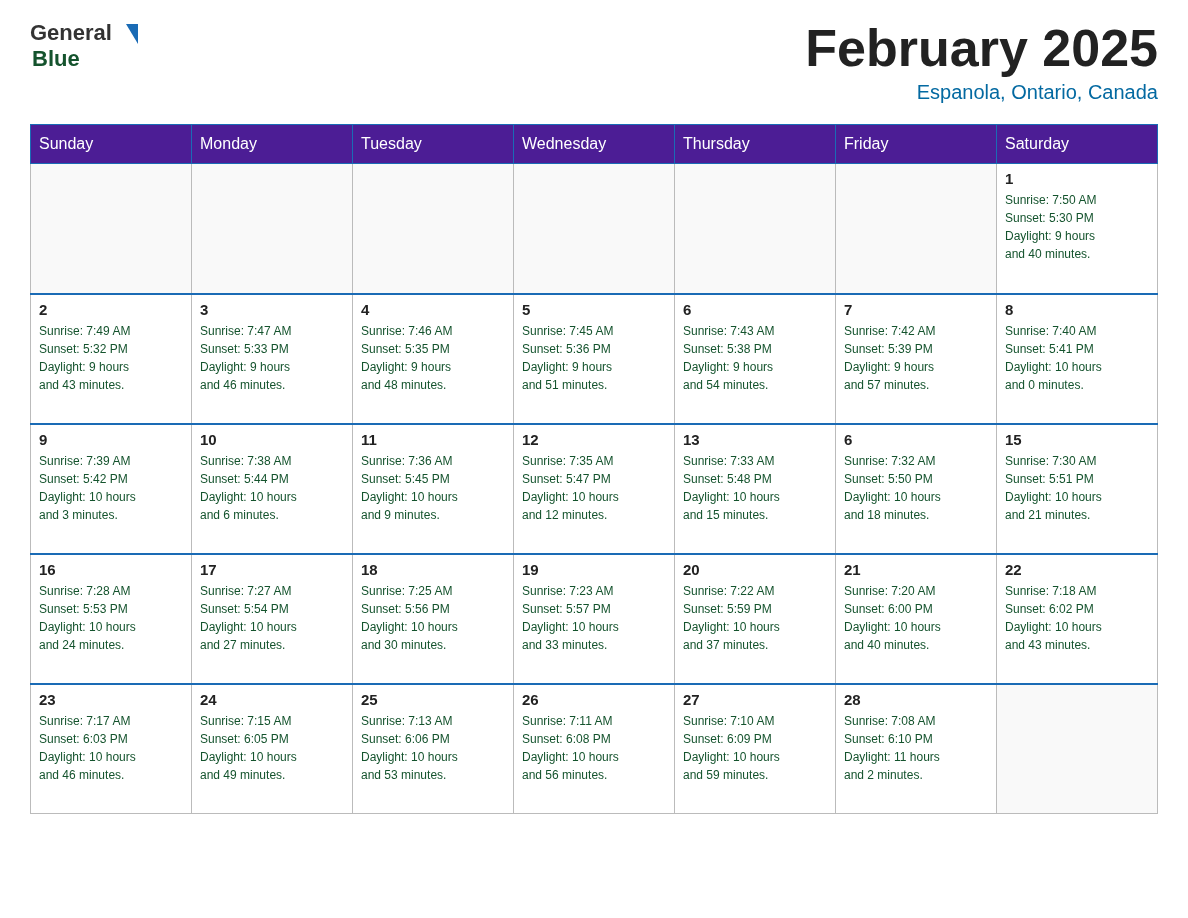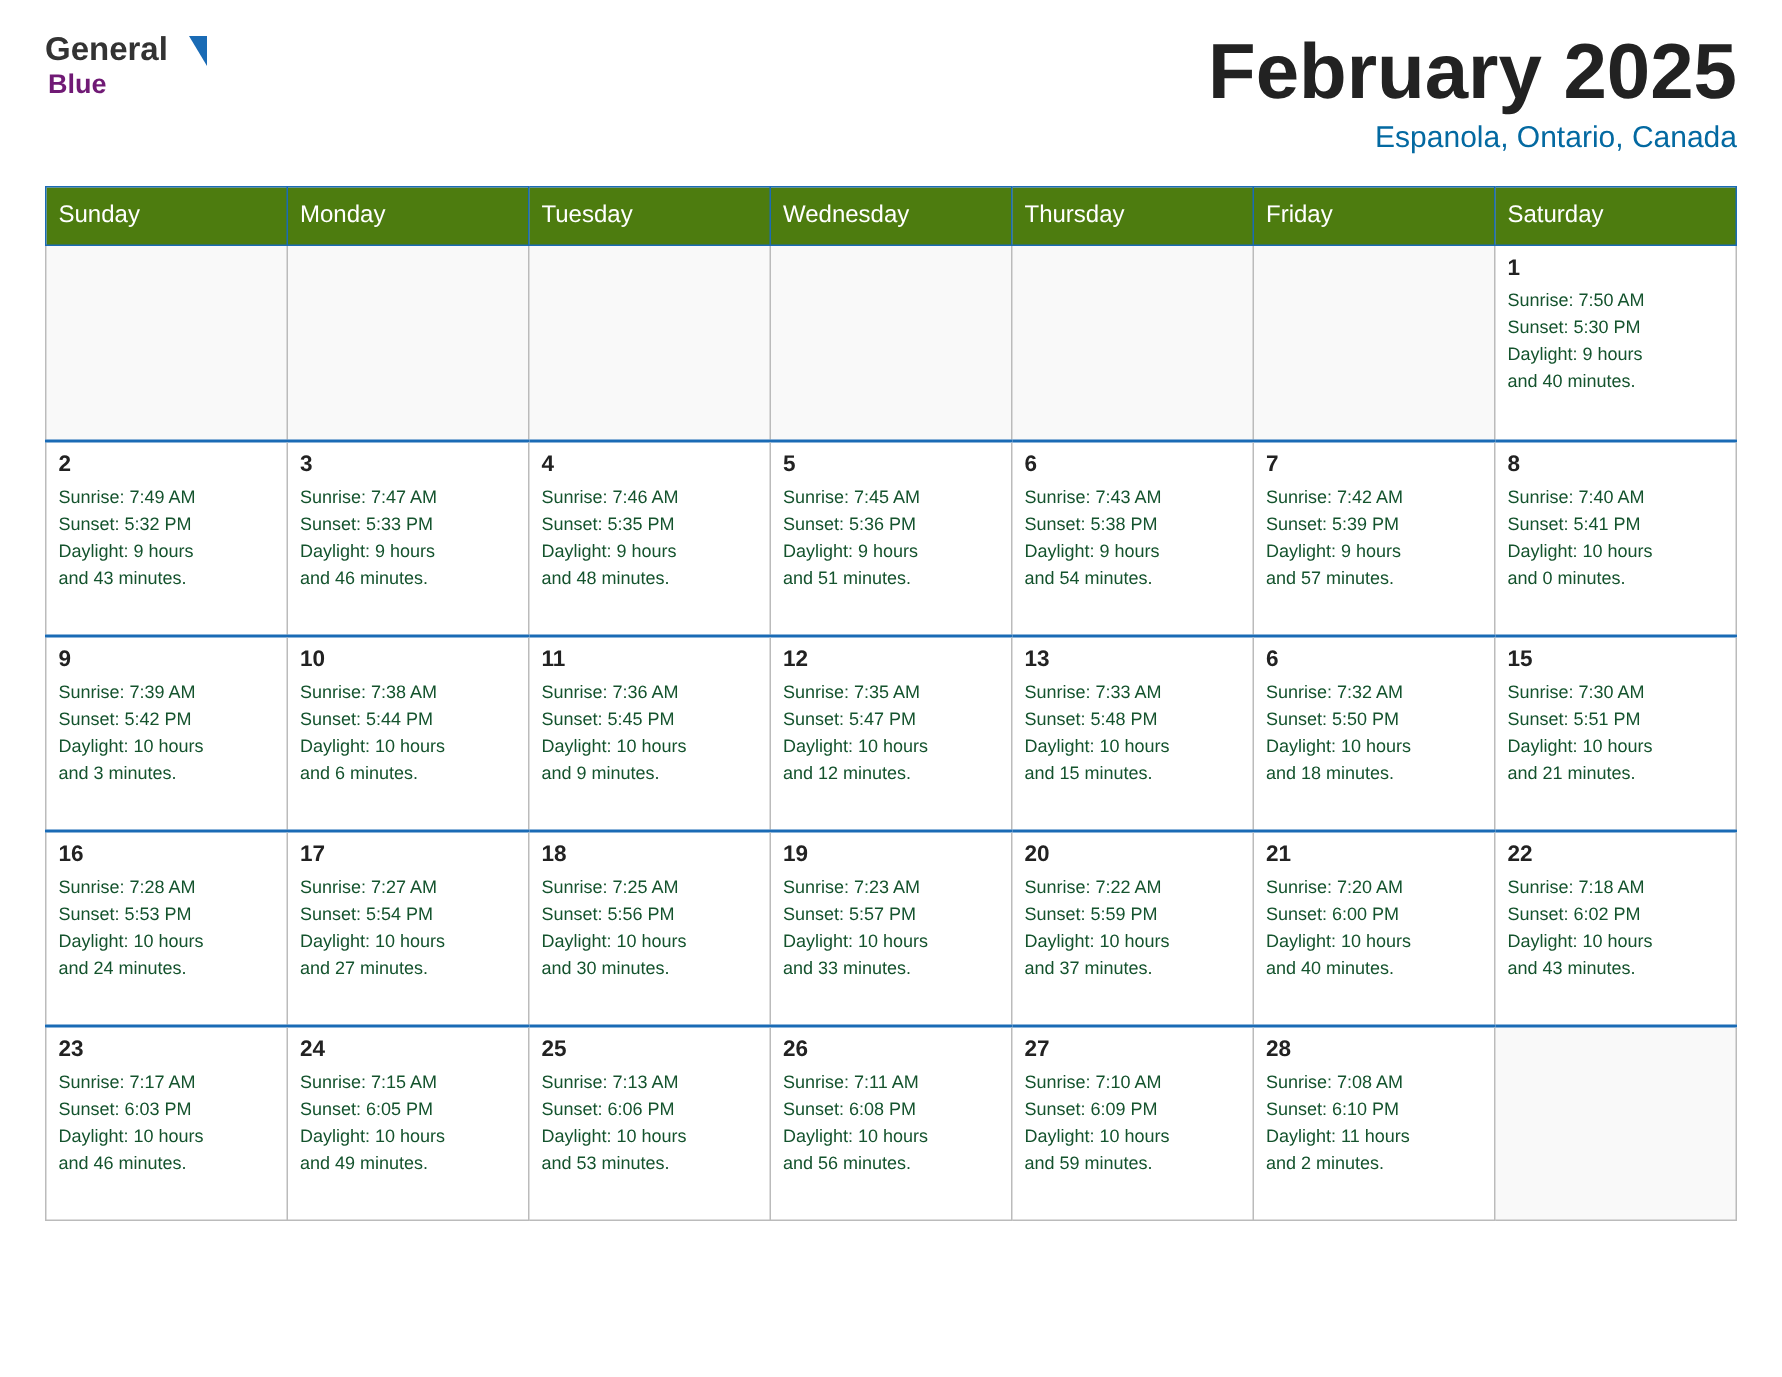--- a/index.html
+++ b/index.html
@@ -34,23 +34,23 @@
     .logo-triangle {
       width: 0;
       height: 0;
       border-left: 12px solid transparent;
       border-right: 0px solid transparent;
       border-top: 20px solid #1a6bb5;
       margin-left: 2px;
       margin-top: 2px;
     }
     .logo-blue {
-      font-size: 18px;
+      font-size: 22px;
       font-weight: bold;
-      color: #701a75;
+      color: #14532d;
       margin-left: 2px;
     }
     .title-section {
       text-align: right;
     }
     .title-month {
       font-size: 52px;
       font-weight: bold;
       color: #222;
       line-height: 1.1;
@@ -59,21 +59,21 @@
       font-size: 20px;
       color: #0369a1;
       margin-top: 4px;
     }
     .calendar {
       width: 100%;
       border-collapse: collapse;
       border: 1px solid #999;
     }
     .calendar th {
-      background-color: #4d7c0f;
+      background-color: #4c1d95;
       color: white;
       text-align: left;
       padding: 10px 8px;
       font-size: 16px;
       font-weight: normal;
       border: 1px solid #1a6bb5;
     }
     .calendar td {
       vertical-align: top;
       padding: 6px 8px;

